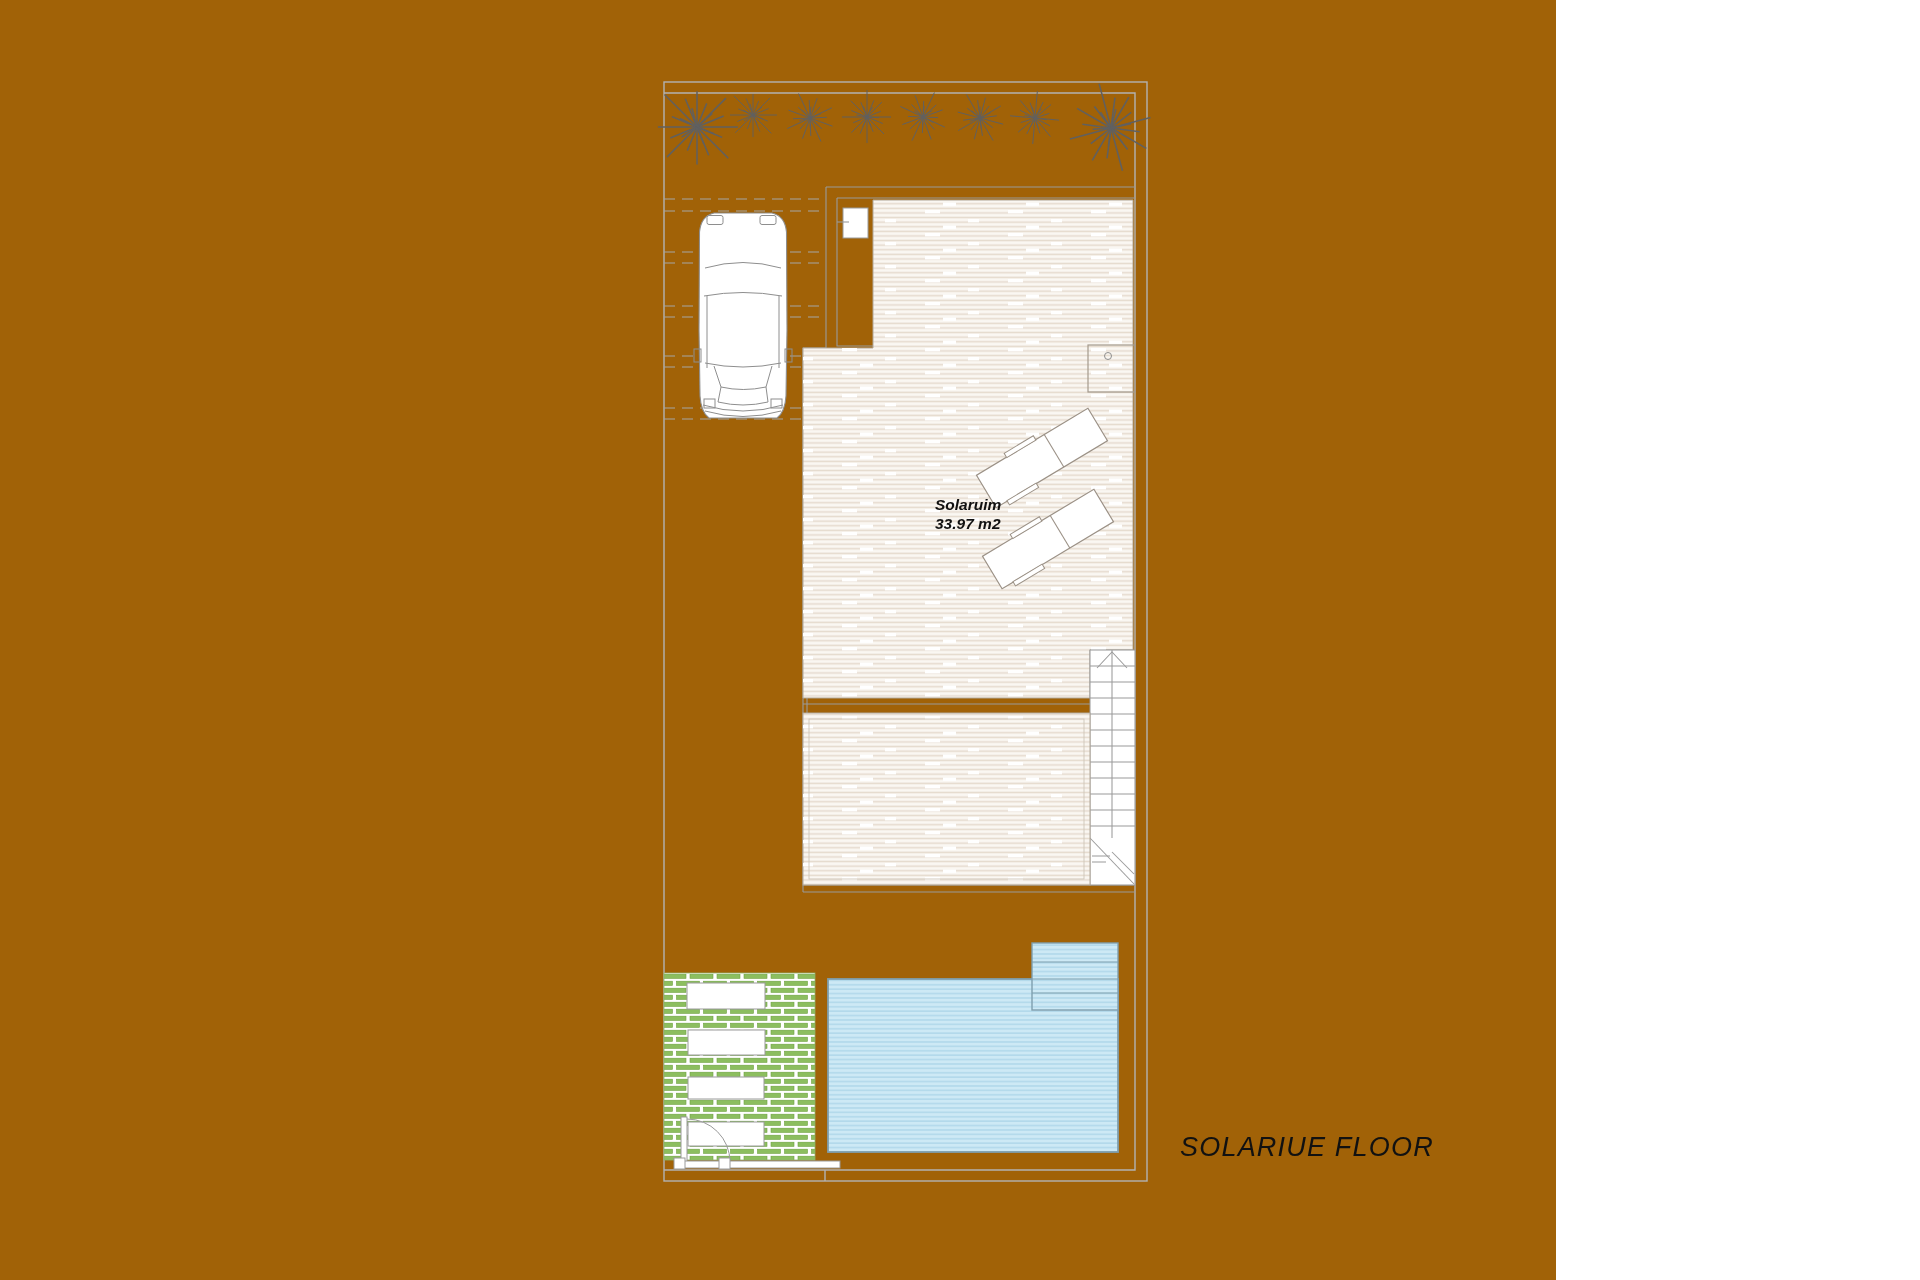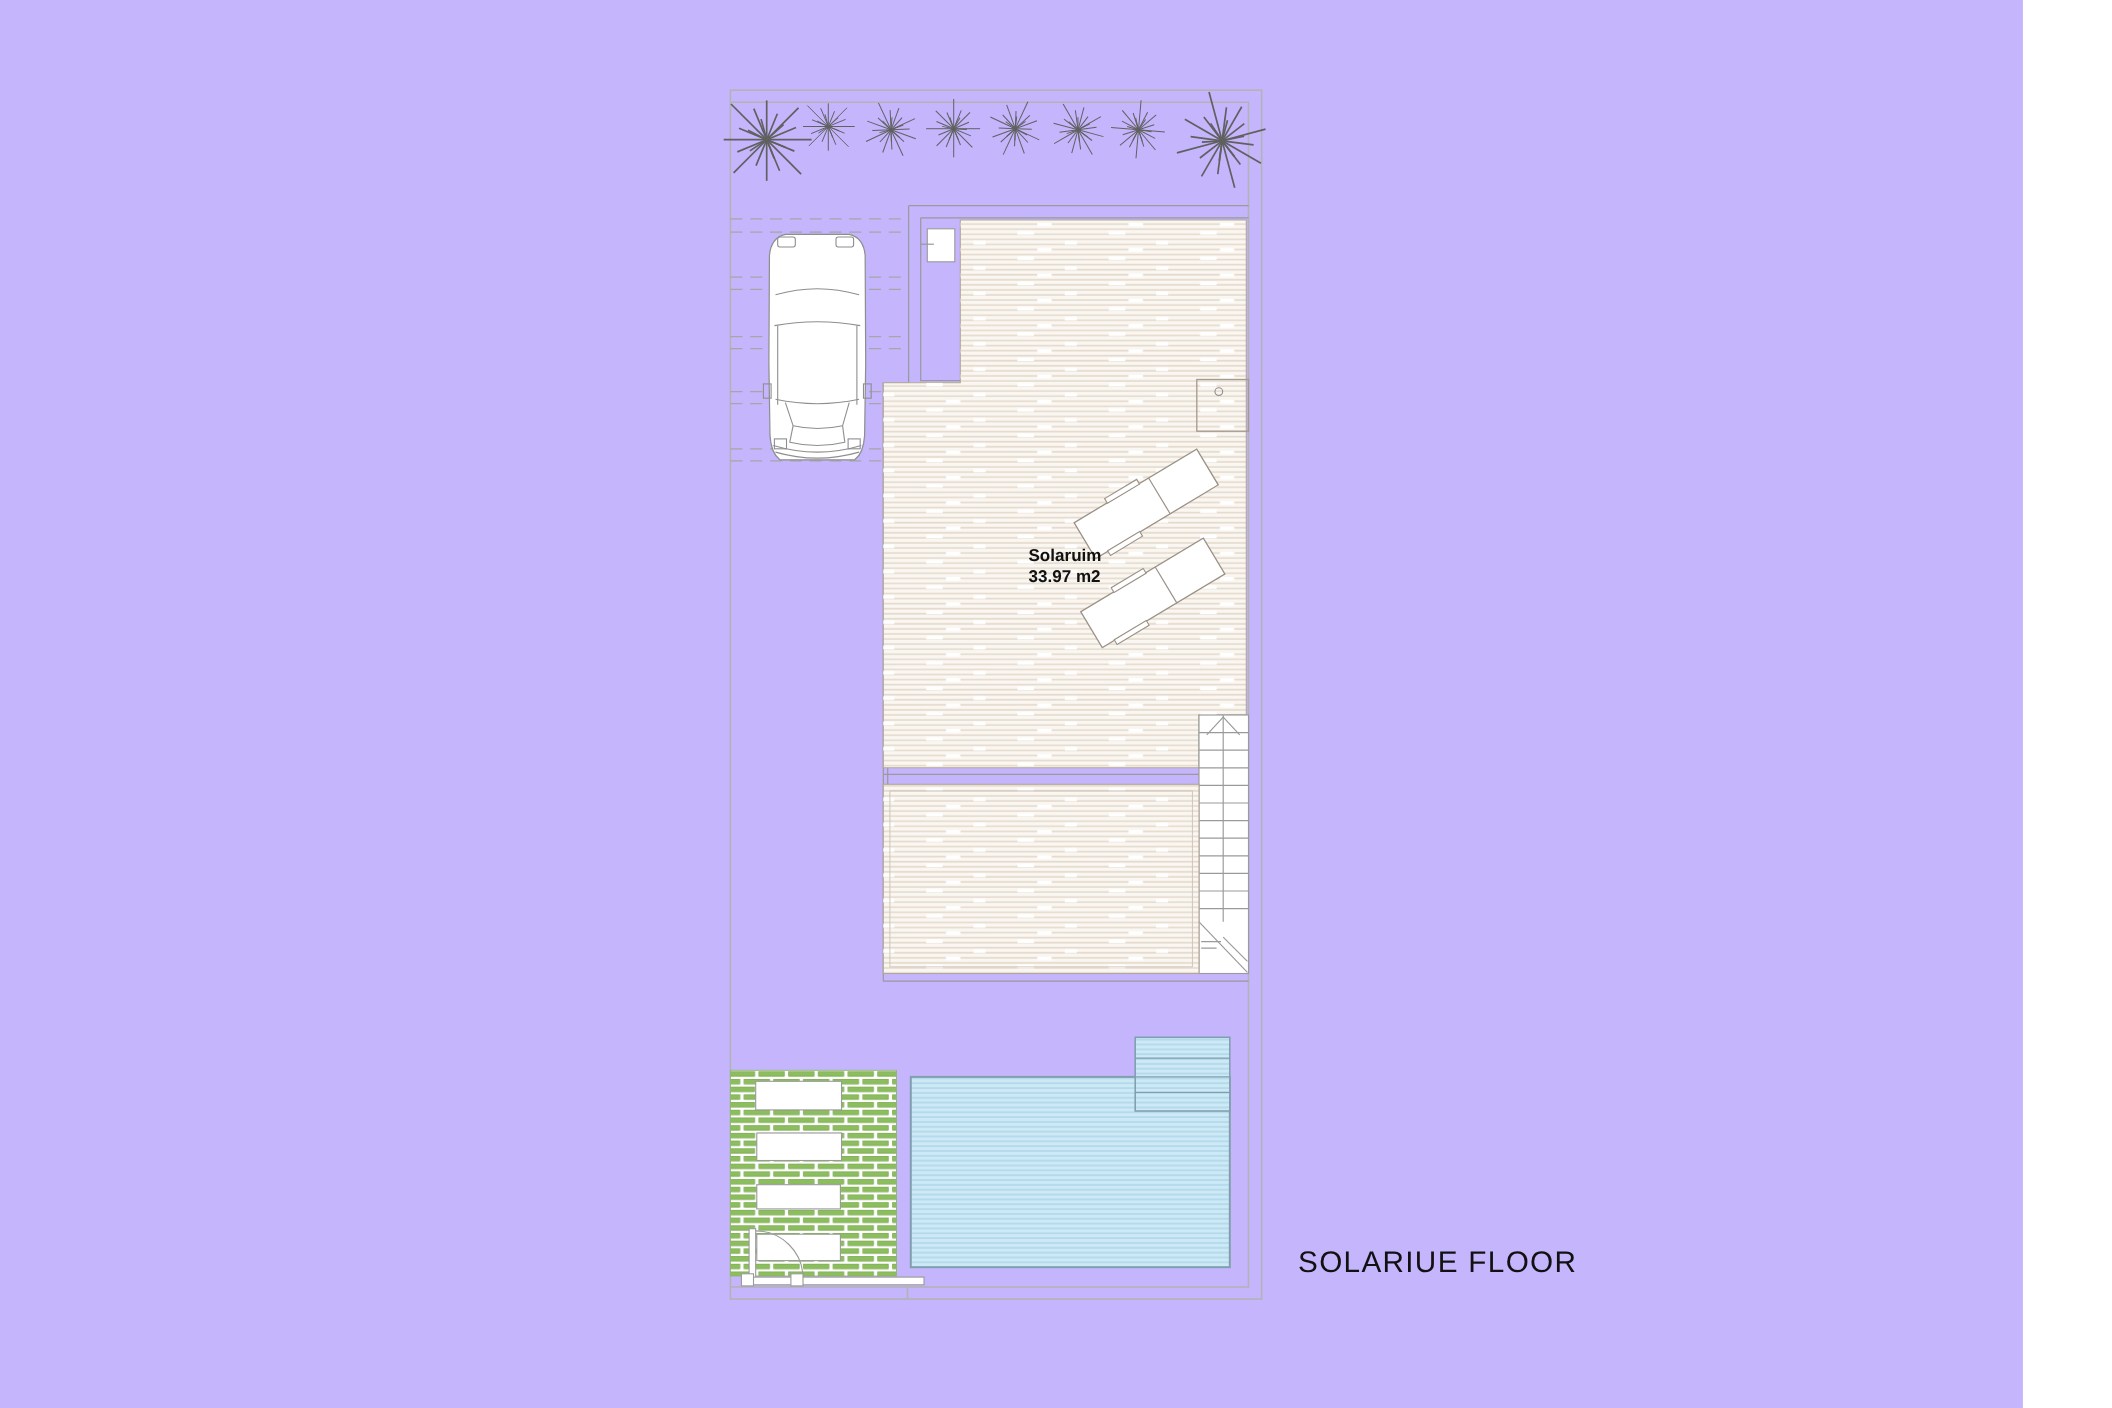--- a/index.html
+++ b/index.html
@@ -1,22 +1,23 @@
 <!DOCTYPE html>
 <html style="--boundary-gray: #b3b3b3; --wall-gray: #9a9a9a; --deck-bg: #faf7f2; --deck-plank: #e5dacd; --deck-border: #b2a899; --pool-fill: #cde9f5; --pool-line: #a6d2e6; --pool-border: #7f9fae; --pergola-green: #8cbe5f; --pergola-green-dark: #6da23e; --tree-gray: #606060; --text-black: #111111;"><head>
 <meta charset="utf-8">
 <style>
   html, body { margin: 0; padding: 0; background: #ffffff; }
   .canvas {
     position: relative;
-    width: 1839px;
+    width: 1556px;
     height: 1280px;
-    background: #c4b5fd;
+    background: #a16207;
     overflow: hidden;
     font-family: "Liberation Sans", sans-serif;
+    font-style: italic;
   }
   .canvas svg { position: absolute; inset: 0; display: block; }
   text { font-family: "Liberation Sans", sans-serif; fill: var(--text-black, #111111); }
   .room-label { font-size: 15.5px; font-weight: bold; }
   .floor-title { font-size: 27px; font-weight: normal; letter-spacing: 1.2px; }
   .wall  { stroke: var(--wall-gray, #9a9a9a); stroke-width: 1.1; fill: none; }
   .bound { stroke: var(--boundary-gray, #b3b3b3); stroke-width: 1.4; fill: none; }
   .dash  { stroke: #a6a6a6; stroke-width: 1.2; stroke-dasharray: 11 7; fill: none; }
   .carln { stroke: #8e8e8e; stroke-width: 1; fill: none; }
   .carbody { stroke: #8e8e8e; stroke-width: 1.1; fill: #ffffff; }

